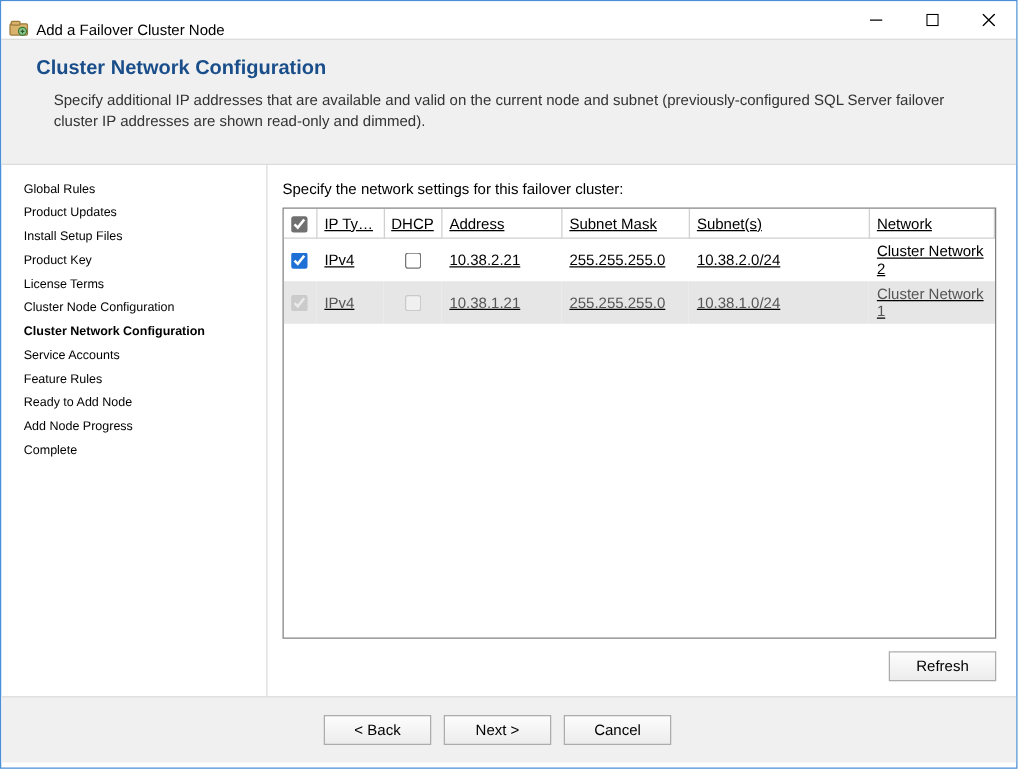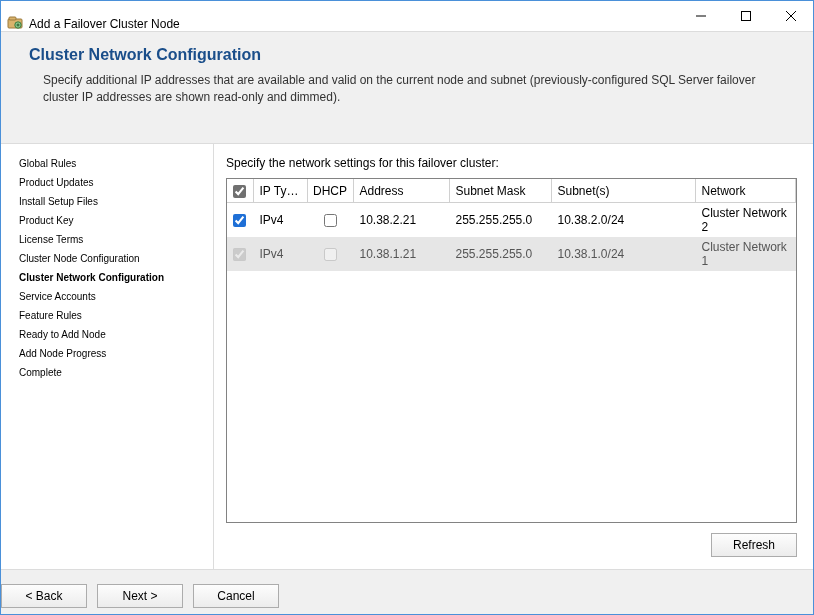--- a/index.html
+++ b/index.html
@@ -10,33 +10,33 @@
   .titlebar { height: 30px; display: flex; align-items: flex-end; padding: 0 0 0 6px; background: #fff; }
   .titlebar .icon { width: 16px; height: 16px; margin-right: 6px; }
   .titlebar .title { flex: 0 0 auto; }
   .titlebar .spacer { flex: 1; }
   .winbtn { width: 45px; height: 30px; display: flex; align-items: center; justify-content: center; }
   .winbtn svg { display: block; }
 
   
   .header { background: #f0f0f0; border-top: 1px solid #dcdcdc; border-bottom: 1px solid #dcdcdc; padding: 14px 24px 20px 28px; }
   .header h1 { margin: 0 0 8px 0; font-size: 16px; font-weight: 600; color: #1a4e8a; }
-  .header p { margin: 0 0 16px 14px; font-size: 12px; color: #333; line-height: 1.45; max-width: 720px; }
+  .header p { margin: 0 0 4px 14px; font-size: 12px; color: #333; line-height: 1.45; max-width: 720px; }
 
   
   .body { display: flex; height: calc(100% - 30px - 105px - 53px); }
   .sidebar { width: 212px; padding: 10px 0 0 18px; }
   .sidebar .step { padding: 4px 0; font-size: 10px; cursor: default; }
   .sidebar .step.current { font-weight: 700; }
 
   .main { flex: 1; border-left: 1px solid #dcdcdc; padding: 12px 16px 12px 12px; display: flex; flex-direction: column; }
   .instruction { margin-bottom: 8px; }
 
   
-  .grid { border: 1px solid #828282; height: 350px; overflow: auto; background: #fff; }
+  .grid { border: 1px solid #828282; height: 350px; overflow: auto; background: #fff; text-decoration: underline; }
   table { width: 100%; border-collapse: collapse; table-layout: fixed; }
   th, td { border-right: 1px solid #d0d0d0; padding: 3px 6px; text-align: left; font-size: 12px; font-weight: 400; height: 22px; }
   th { background: #fff; border-bottom: 1px solid #d0d0d0; }
   thead tr { height: 24px; }
   tbody td { border-bottom: none; border-right: 1px solid transparent; }
   tbody tr.dimmed { background: #e6e6e6; color: #555; }
   tbody tr { border-bottom: none; }
 
   .col-check { width: 26px; text-align: center; padding: 0; }
   .col-iptype { width: 54px; }
@@ -50,21 +50,21 @@
   td.col-check, td.col-dhcp { text-align:center; }
 
   input[type=checkbox] { width: 13px; height: 13px; margin: 0; vertical-align: middle; }
   input[type=checkbox].blue { accent-color: #1e6fd6; }
   input[type=checkbox].grey { accent-color: #707070; }
 
   
   .refresh-row { display: flex; justify-content: flex-end; padding-top: 10px; }
 
   
-  .footer { height: 53px; border-top: 1px solid #dcdcdc; background: #f0f0f0; display: flex; justify-content: flex-start; align-items: center; padding-right: 18px; gap: 10px; }
+  .footer { height: 53px; border-top: 1px solid #dcdcdc; background: #f0f0f0; display: flex; justify-content: center; align-items: center; padding-right: 18px; gap: 10px; }
   .btn { min-width: 86px; height: 24px; background: linear-gradient(#fdfdfd,#ececec); border: 1px solid #acacac; font-size: 12px; font-family: inherit; cursor: pointer; }
 </style>
 </head>
 <body>
 
 <div class="titlebar">
   <span class="icon">
     <svg width="16" height="16" viewBox="0 0 16 16">
       <rect x="1" y="4" width="14" height="9" rx="1" fill="#d9b36c" stroke="#9c7a3c"></rect>
       <rect x="2" y="2" width="7" height="3" rx="1" fill="#d9b36c" stroke="#9c7a3c"></rect>

